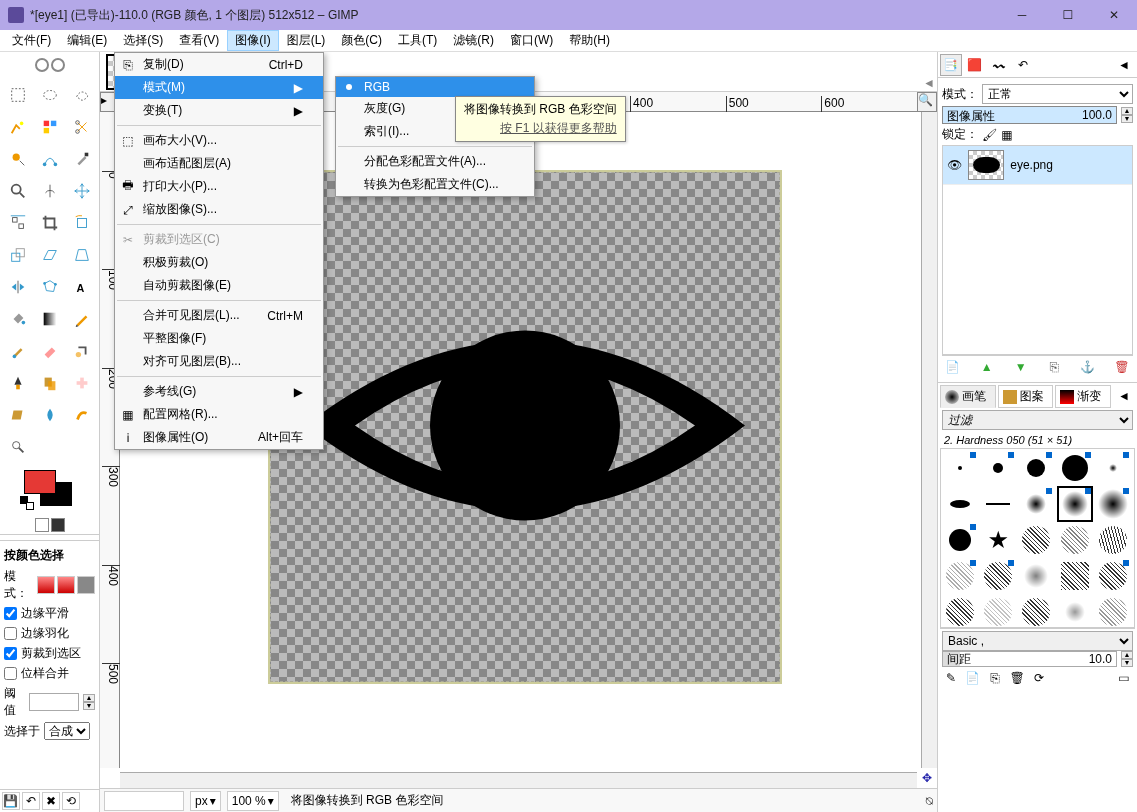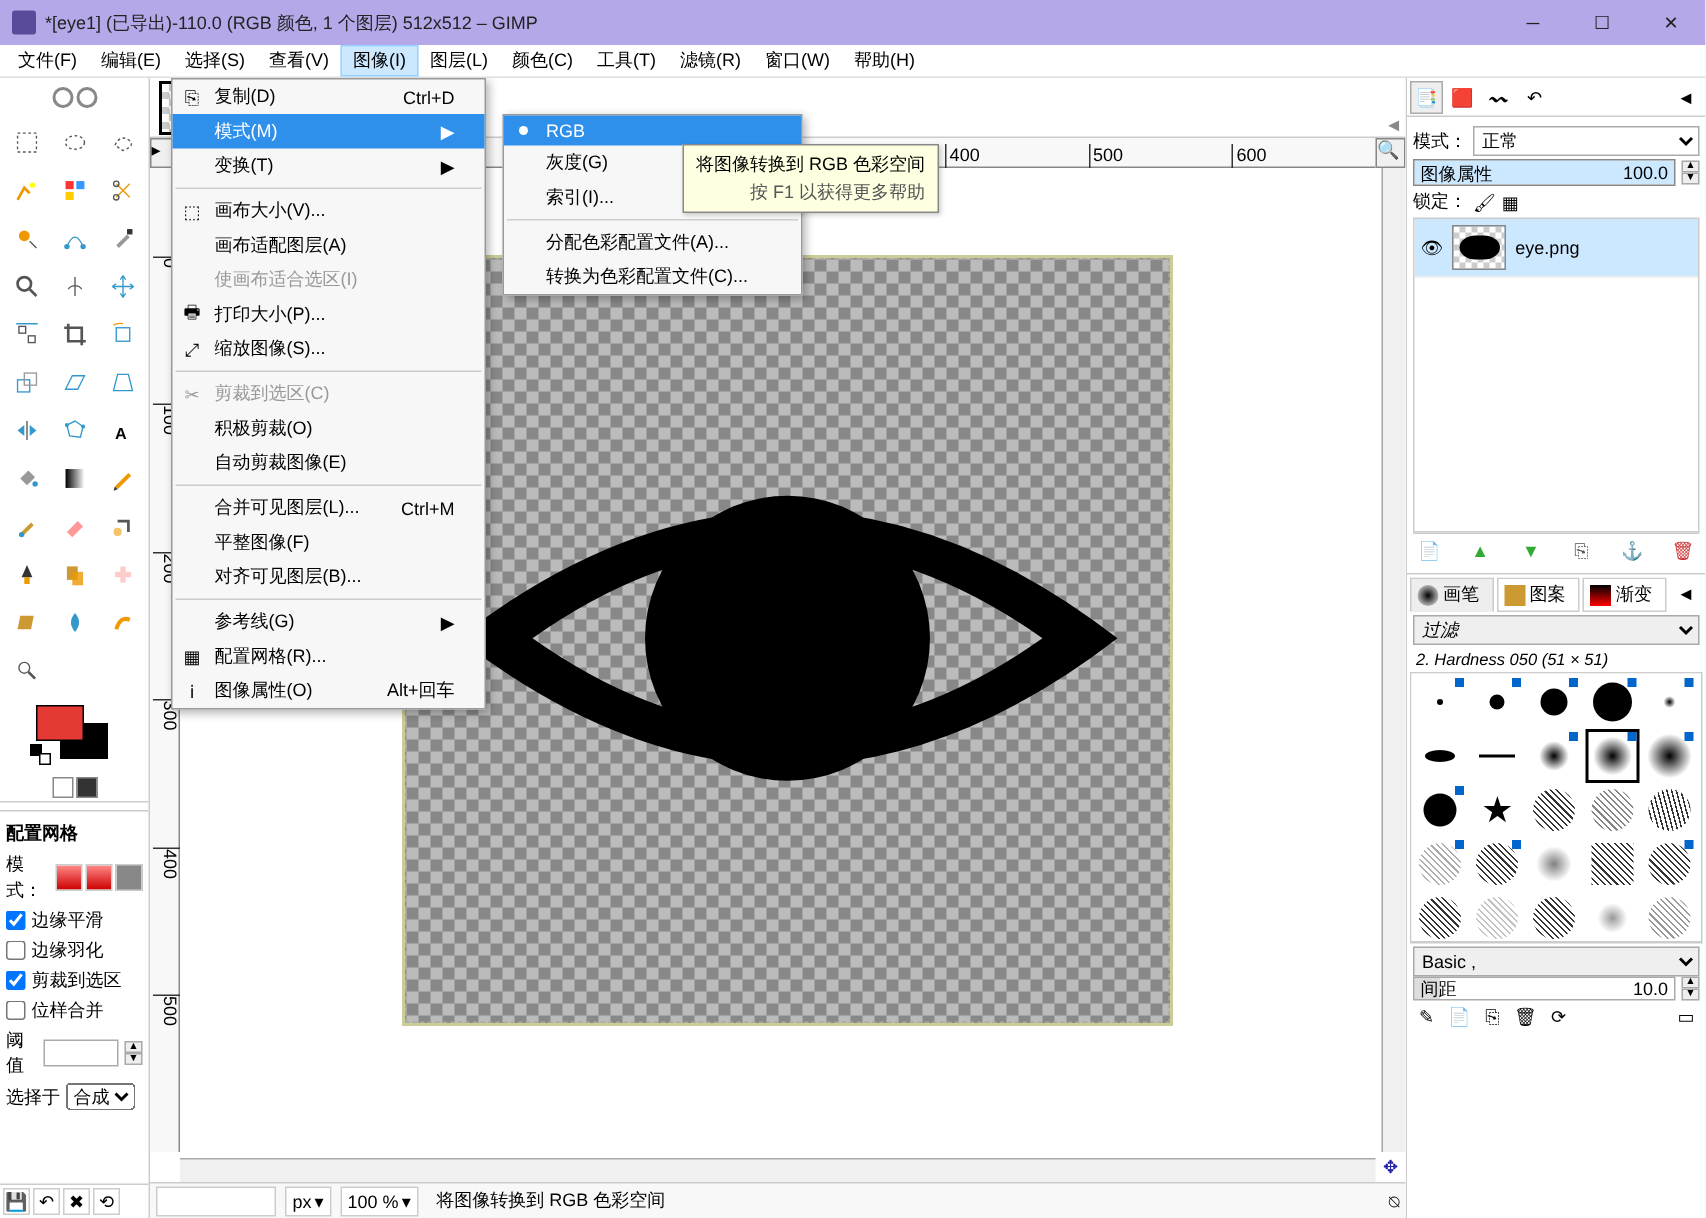--- a/index.html
+++ b/index.html
@@ -107,21 +107,21 @@
 .menu .mitem{display:flex;align-items:center;padding:3px 20px 3px 28px;position:relative;white-space:nowrap;}
 .menu .mitem.hl{background:#2e90ea;color:#fff;}
 .menu .mitem.dis{color:#999;}
 .menu .mitem .sc{margin-left:auto;padding-left:20px;}
 .menu .mitem .arrow{margin-left:auto;padding-left:20px;}
 .menu .mitem .ico{position:absolute;left:4px;width:18px;height:18px;display:flex;align-items:center;justify-content:center;}
 .menu .sep{height:1px;background:#ccc;margin:3px 2px;}
 .menu .mitem .bullet{position:absolute;left:10px;width:6px;height:6px;background:#000;border-radius:50%;}
 .menu .mitem.hl .bullet{background:#fff;}
 .tooltip{position:absolute;background:#ffffe1;border:1px solid #888;padding:4px 8px;font-size:11px;z-index:200;white-space:nowrap;box-shadow:1px 1px 3px rgba(0,0,0,.2);}
-.tooltip .t2{color:#555;margin-top:2px;text-align:right;}
+.tooltip .t2{color:#555;margin-top:2px;text-align:right;text-decoration:underline;}
 .arrow-img{position:absolute;right:2px;top:24px;color:#888;}
 </style>
 </head>
 <body>
 
 <div class="window">
   <div class="titlebar">
     <div class="icon"></div>
     <div class="title">*[eye1] (已导出)-110.0 (RGB 颜色, 1 个图层) 512x512 – GIMP</div>
     <div class="winbtns">
@@ -360,21 +360,21 @@
         <div class="sw-bg"></div>
         <div class="sw-fg"></div>
         <div class="sw-reset"></div>
       </div>
       <div style="display:flex;gap:2px;padding:2px;justify-content:center;">
         <div style="width:14px;height:14px;border:1px solid #888;background:#fff;"></div>
         <div style="width:14px;height:14px;border:1px solid #888;background:#333;"></div>
       </div>
       <div style="height:6px;border-top:1px solid #ccc;"></div>
       <div class="left-opts">
-        <div class="hd">配置网格</div>
+        <div class="hd">按颜色选择</div>
         <div class="opt-row">
             <span>模式：</span>
           <div class="opt-btns">
             <div class="ob r"></div>
             <div class="ob r"></div>
             <div class="ob g"></div>
           </div>
         </div>
         <div class="opt-row">
             <input type="checkbox" checked="" style="">
@@ -664,23 +664,20 @@
           <span class="arrow">▶</span>
         </div>
         <div class="sep"></div>
         <div class="mitem">
           <span class="ico">⬚</span>
           <span>画布大小(V)...</span>
         </div>
         <div class="mitem">
           <span>画布适配图层(A)</span>
         </div>
-        <div class="mitem dis">
-          <span>使画布适合选区(I)</span>
-        </div>
         <div class="mitem">
           <span class="ico">🖶</span>
           <span>打印大小(P)...</span>
         </div>
         <div class="mitem">
           <span class="ico">⤢</span>
           <span>缩放图像(S)...</span>
         </div>
         <div class="sep"></div>
         <div class="mitem dis">

